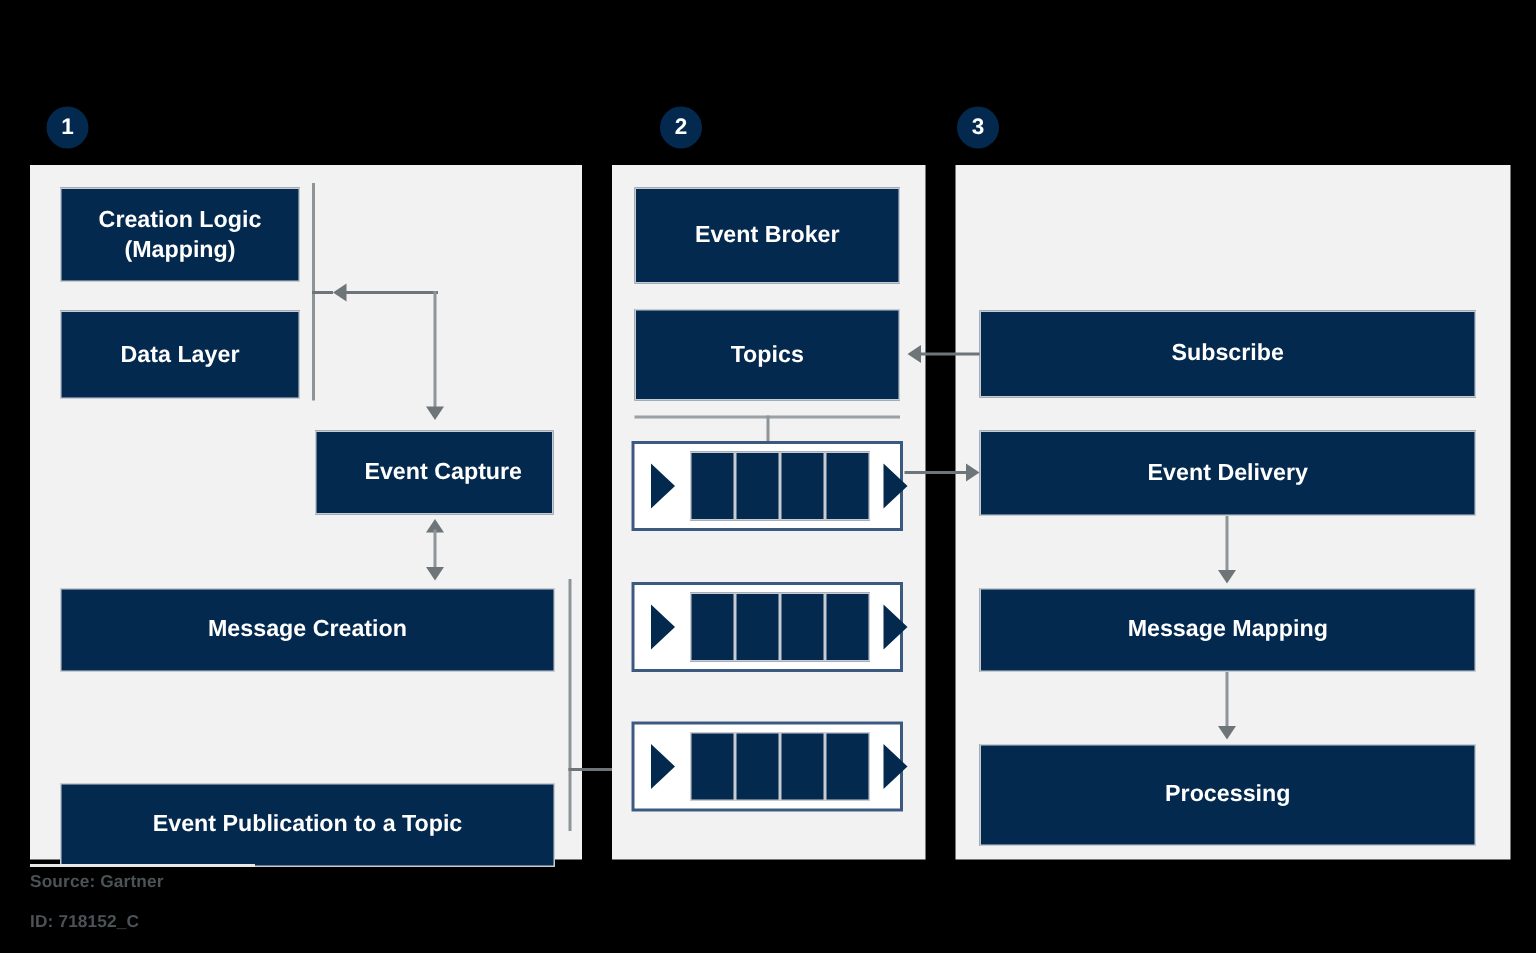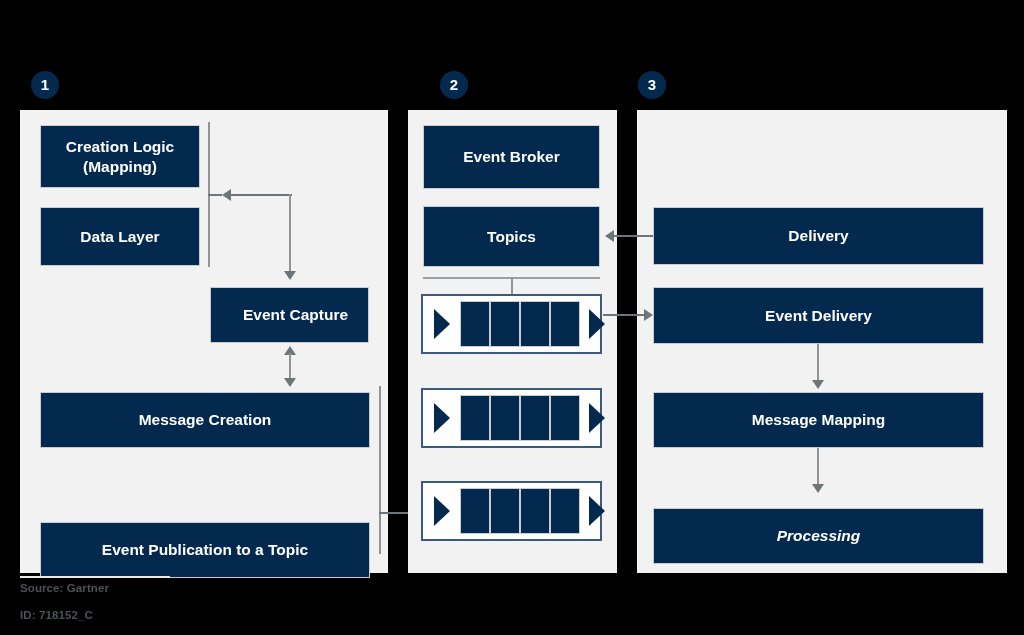--- a/index.html
+++ b/index.html
@@ -237,38 +237,38 @@
 
   <div class="panel" style="left:637px; top:110px; width:370px; height:463px;"></div>
 
   <div class="hline" style="left:613px; top:235px; width:41px;"></div>
   <div class="arrow-left" style="left:605px; top:230px;"></div>
 
   <div class="hline" style="left:603px; top:314px; width:43px;"></div>
   <div class="arrow-right" style="left:644px; top:309px;"></div>
 
   <div class="nbox" style="left:653px; top:207px; width:331px; height:58px;">
-    <span>Delivery</span>
+    <span>Subscribe</span>
   </div>
 
   <div class="nbox" style="left:653px; top:287px; width:331px; height:57px;align-items:center;">
     <span>Event Delivery</span>
   </div>
 
   <div class="vline" style="left:817px; top:344px; height:38px;"></div>
   <div class="arrow-down" style="left:812px; top:380px;"></div>
 
   <div class="nbox" style="left:653px; top:392px; width:331px; height:56px;">
     <span>Message Mapping</span>
   </div>
 
   <div class="vline" style="left:817px; top:448px; height:38px;"></div>
   <div class="arrow-down" style="left:812px; top:484px;"></div>
 
-  <div class="nbox" style="left:653px; top:508px; width:331px; height:56px;font-style:italic;">
+  <div class="nbox" style="left:653px; top:496px; width:331px; height:68px;">
     <span>Processing</span>
   </div>
 
   <div class="footer-rule"></div>
   <div class="footer-text" style="top:582px;">Source: Gartner</div>
   <div class="footer-text" style="top:609px;">ID: 718152_C</div>
 
 </div>
 
 </body></html>

